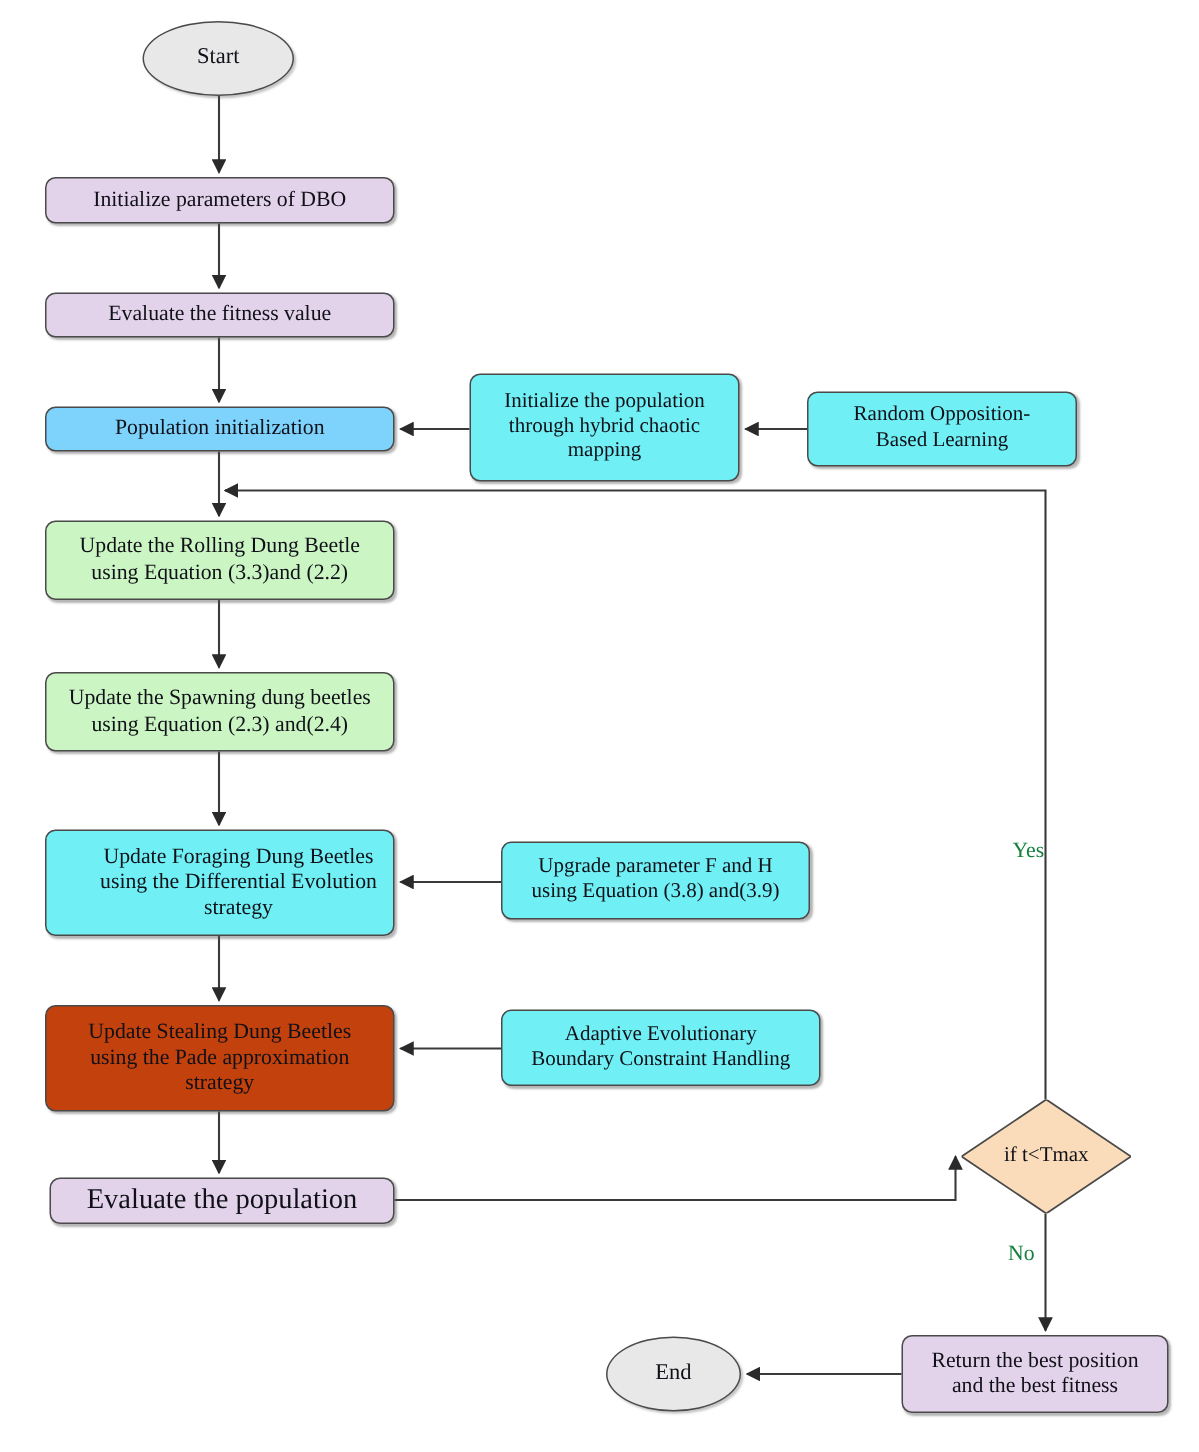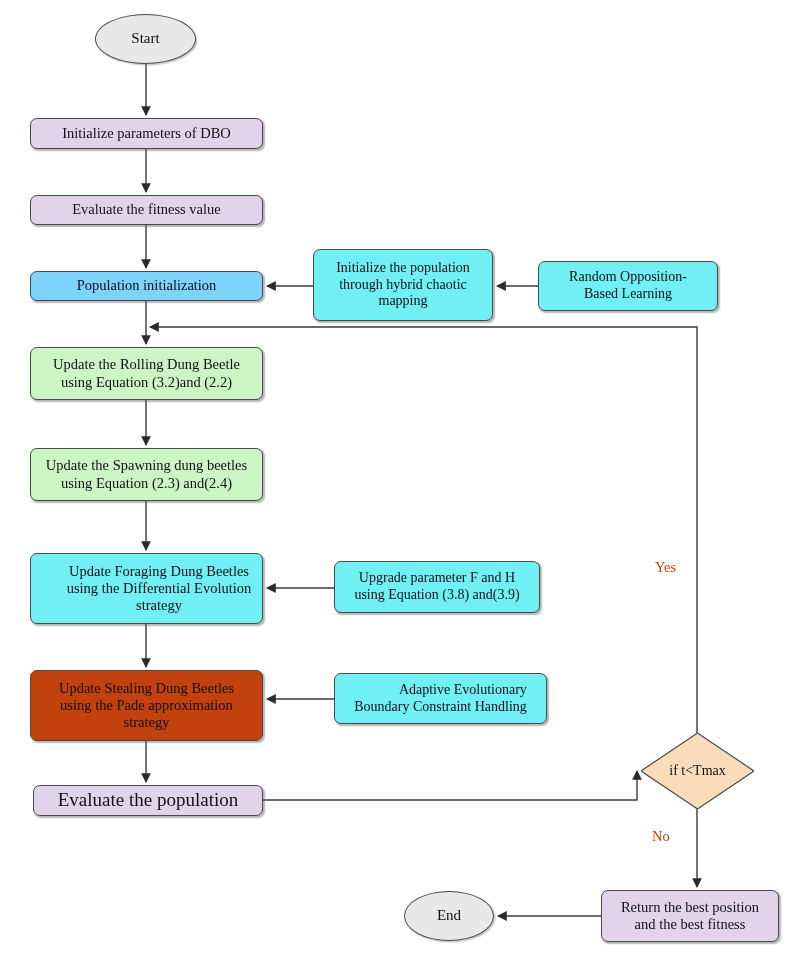--- a/index.html
+++ b/index.html
@@ -54,23 +54,24 @@
     position: absolute;
     left: 0; top: 0;
     width: 100%; height: 100%;
   }
   .diamond-label {
     position: relative;
     z-index: 2;
   }
   .edge-label {
     position: absolute;
-    color: #c2410c;
+    color: #15803d;
     z-index: 4;
     white-space: nowrap;
+    margin-left: 20px;
   }
 </style>
 </head>
 <body>
 
 <div id="canvas">
 
   <svg id="edges" viewBox="0 0 799 968" xmlns="http://www.w3.org/2000/svg">
     <defs>
       <marker id="arrow" viewBox="0 0 10 10" refX="9" refY="5" markerWidth="7" markerHeight="7" orient="auto-start-reverse">
@@ -101,32 +102,32 @@
       <div class="node oval" style="left: 95px; top: 14px; width: 101px; height: 50px; font-size: 15px; background: rgb(232, 232, 232);">Start</div>
       <div class="node rect" style="left: 30px; top: 118px; width: 233px; height: 31px; font-size: 14.5px; background: rgb(227, 211, 234);">Initialize parameters of DBO</div>
       <div class="node rect" style="left: 30px; top: 195px; width: 233px; height: 30px; font-size: 14.5px; background: rgb(227, 211, 234);">Evaluate the fitness value</div>
       <div class="node rect" style="left: 30px; top: 271px; width: 233px; height: 30px; font-size: 14.5px; background: #7dd3fc;">Population initialization</div>
       <div class="node rect" style="left: 313px; top: 249px; width: 180px; height: 72px; font-size: 14px; background: rgb(112, 240, 245);">Initialize the population
 through hybrid chaotic
 mapping</div>
       <div class="node rect" style="left: 538px; top: 261px; width: 180px; height: 50px; font-size: 14px; background: rgb(112, 240, 245);">Random Opposition-
 Based Learning</div>
       <div class="node rect" style="left: 30px; top: 347px; width: 233px; height: 53px; font-size: 14.5px; background: rgb(204, 245, 196);">Update the Rolling Dung Beetle
-using Equation (3.2)and (2.2)</div>
+using Equation (3.3)and (2.2)</div>
       <div class="node rect" style="left: 30px; top: 448px; width: 233px; height: 53px; font-size: 14.5px; background: rgb(204, 245, 196);">Update the Spawning dung beetles
 using Equation (2.3) and(2.4)</div>
       <div class="node rect" style="left: 30px; top: 553px; width: 233px; height: 71px; font-size: 14.5px; background: rgb(112, 240, 245); padding-left: 25px;">Update Foraging Dung Beetles
 using the Differential Evolution
 strategy</div>
       <div class="node rect" style="left: 334px; top: 561px; width: 206px; height: 52px; font-size: 14px; background: rgb(112, 240, 245);">Upgrade parameter F and H
 using Equation (3.8) and(3.9)</div>
       <div class="node rect" style="left: 30px; top: 670px; width: 233px; height: 71px; font-size: 14.5px; background: #c2410c;">Update Stealing Dung Beetles
 using the Pade approximation
 strategy</div>
-      <div class="node rect" style="left: 334px; top: 673px; width: 213px; height: 51px; font-size: 14px; background: rgb(112, 240, 245); text-align: right;">Adaptive Evolutionary
+      <div class="node rect" style="left: 334px; top: 673px; width: 213px; height: 51px; font-size: 14px; background: rgb(112, 240, 245);">Adaptive Evolutionary
 Boundary Constraint Handling</div>
       <div class="node rect" style="left: 33px; top: 785px; width: 230px; height: 31px; font-size: 19px; background: rgb(227, 211, 234);">Evaluate the population</div>
       <div class="node diamondbox" style="left: 641px; top: 733px; width: 113px; height: 76px; font-size: 14px;"><svg class="diamond-shape" viewBox="0 0 113 76" preserveAspectRatio="none">
           <polygon points="56.5,0 113,38 56.5,76 0,38" fill="#fadcba" stroke="#4a4a4a" stroke-width="1.2"></polygon>
         </svg><span class="diamond-label">if t&lt;Tmax</span></div>
       <div class="node rect" style="left: 601px; top: 890px; width: 178px; height: 52px; font-size: 14.5px; background: rgb(227, 211, 234);">Return the best position
 and the best fitness</div>
       <div class="node oval" style="left: 404px; top: 891px; width: 90px; height: 50px; font-size: 15px; background: rgb(232, 232, 232);">End</div>
     </div>
   <div id="label-layer">

